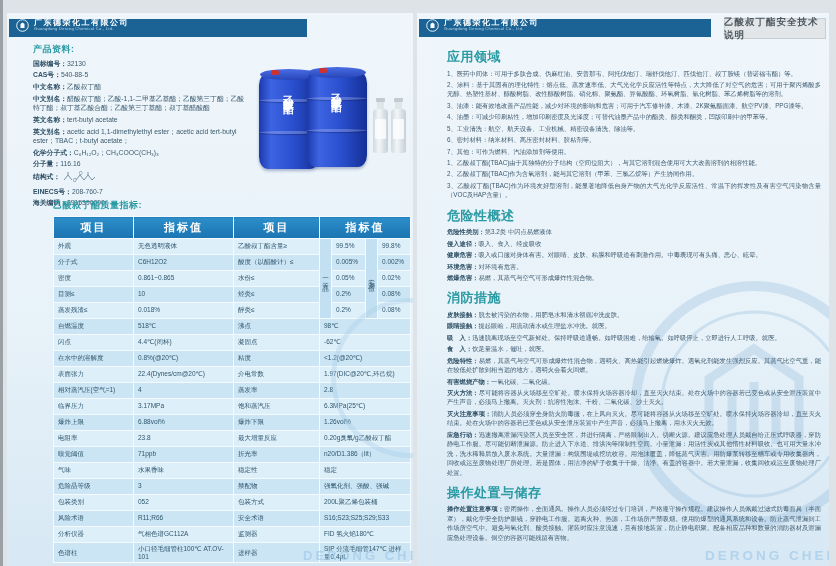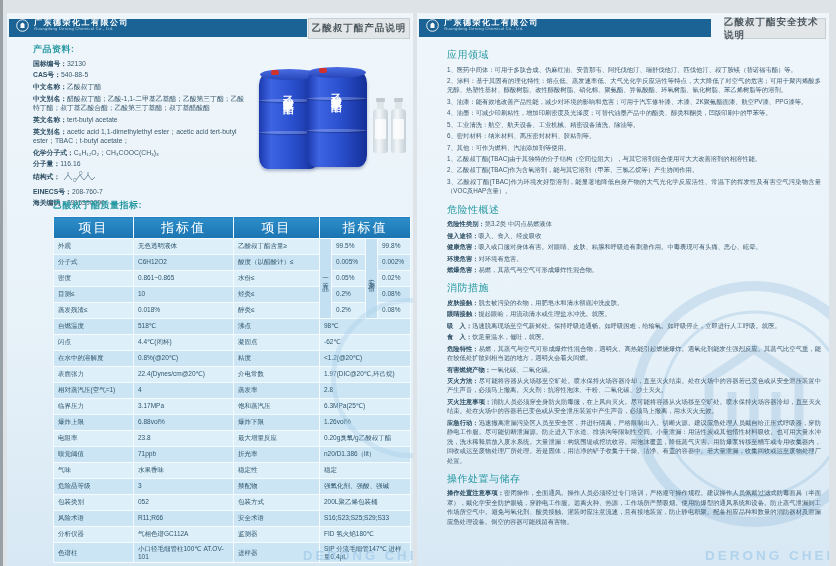--- a/index.html
+++ b/index.html
@@ -51,32 +51,32 @@
         border-radius:4px 4px 3px 3px;top:44px;}
   .bottle::before{content:"";position:absolute;top:-8px;left:4px;width:7px;height:8px;background:#dfe6ea;}
   .bottle::after{content:"";position:absolute;top:-11px;left:3px;width:9px;height:4px;background:#c2cbd1;border-radius:1px;}
   .bottle .blabel{position:absolute;top:10px;left:2px;right:2px;height:20px;background:rgba(255,255,255,.75);
         border-radius:1px;}
   .bottle1{left:122px;} .bottle2{left:140px;}
 
   
   .spec-wrap{position:absolute;top:186px;left:26px;width:357px;margin-left:20px;}
   table.spec{border-collapse:collapse;width:357px;margin-top:4px;table-layout:fixed;}
-  .spec th{background:linear-gradient(180deg,#2d8ec9,#1a74b1);color:#fff;font-size:13px;
-        font-weight:normal;height:19px;border:1px solid #f4fafd;letter-spacing:2px;}
+  .spec th{background:linear-gradient(180deg,#2d8ec9,#1a74b1);color:#fff;font-size:11px;
+        font-weight:bold;height:19px;border:1px solid #f4fafd;letter-spacing:2px;}
   .spec td{border:1px solid #f4fafd;font-size:6.5px;color:#2f566e;padding:1.5px 4px;
         line-height:1.25;height:12px;word-wrap:break-word;}
   .spec tbody tr:nth-child(odd) td{background:#ddeff9;}
   .spec tbody tr:nth-child(even) td{background:#cbe5f4;}
   .spec td.vert{writing-mode:vertical-rl;text-orientation:upright;text-align:center;
         letter-spacing:3px;padding:1px;background:#c3e0f2 !important;color:#2f566e;}
 
   
   .rp{position:absolute;top:28px;left:30px;width:374px;}
-  .sec-h{color:#2a9aa3;font-size:10px;font-weight:normal;margin:7px 0 2.5px;letter-spacing:.5px;}
+  .sec-h{color:#2a9aa3;font-size:13px;font-weight:bold;margin:7px 0 2.5px;letter-spacing:.5px;}
   .sec-p{font-size:6.3px;color:#3e5a6e;line-height:1.5;margin:2px 0;text-align:justify;}
   .sec-p b{color:#2f5065;}
 
   
   .wm-text{position:absolute;bottom:3px;white-space:nowrap;font-weight:bold;
         color:rgba(158,200,232,.65);letter-spacing:3px;pointer-events:none;}
   .page-left .wm-text{left:296px;font-size:13px;}
   .page-right .wm-text{left:288px;font-size:13.5px;}
   .wm-circle-left{position:absolute;top:285px;right:-78px;width:150px;height:150px;border-radius:50%;
         border:5px solid rgba(165,202,230,.35);pointer-events:none;}
@@ -92,21 +92,20 @@
     <div class="hdr">
       <svg class="logo" width="13" height="13" viewBox="0 0 13 13">
         <circle cx="6.5" cy="6.5" r="5.8" fill="none" stroke="#fff" stroke-width="0.9"></circle>
         <path d="M4.5,9 L4.5,5 L6.5,3.5 L8.5,5 L8.5,9 Z" fill="#fff"></path>
       </svg>
       <div class="co">
         <span class="co-cn">广东德荣化工有限公司</span>
         <span class="co-en">Guangdong Derong Chemical Co., Ltd.</span>
       </div>
     </div>
-    <div class="hdr-title">乙酸叔丁酯产品说明</div>
 
     <div class="pi">
       <div class="sec-title">产品资料:</div>
       <div>
           <div class="info-line"><span class="info-label">国标编号：</span><span class="info-value">32130</span></div>
           <div class="info-line"><span class="info-label">CAS号：</span><span class="info-value">540-88-5</span></div>
           <div class="info-line"><span class="info-label">中文名称：</span><span class="info-value">乙酸叔丁酯</span></div>
           <div class="info-line"><span class="info-label">中文别名：</span><span class="info-value">醋酸叔丁酯；乙酸-1,1-二甲基乙基酯；乙酸第三丁酯；乙酸特丁酯；叔丁基乙酸合酯；乙酸第三丁基酯；叔丁基醋酸酯</span></div>
           <div class="info-line"><span class="info-label">英文名称：</span><span class="info-value">tert-butyl acetate</span></div>
           <div class="info-line"><span class="info-label">英文别名：</span><span class="info-value">acetic acid 1,1-dimethylethyl ester；acetic acid tert-butyl ester；TBAC；t-butyl acetate；</span></div>

